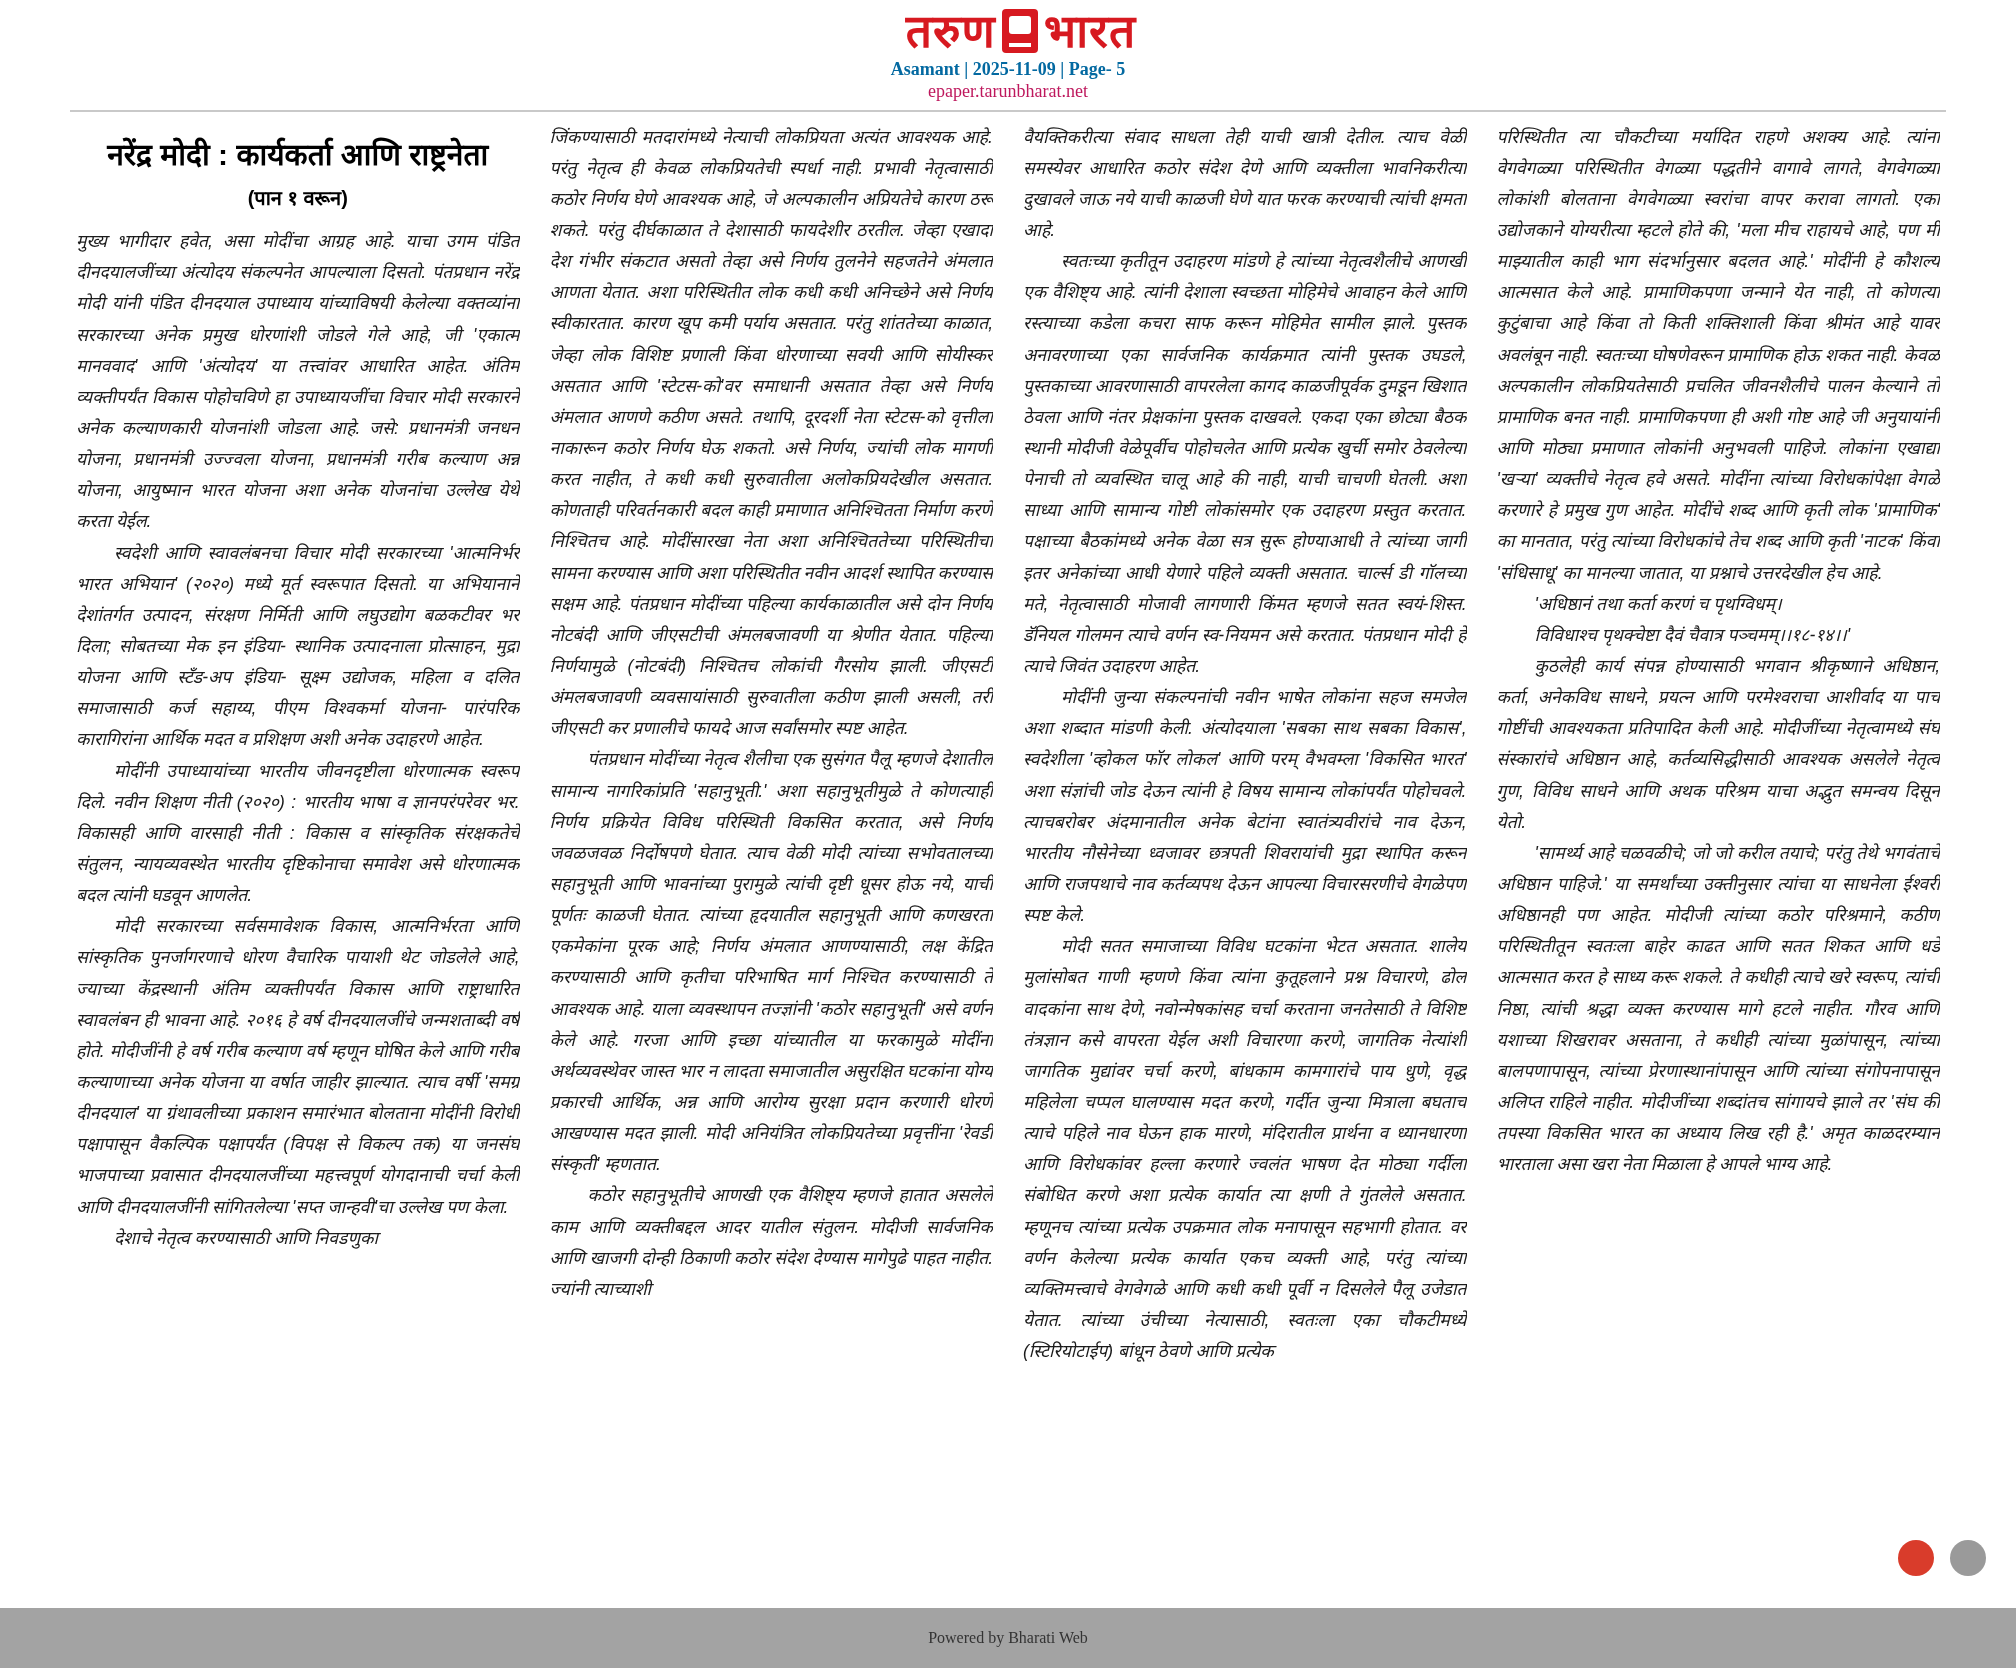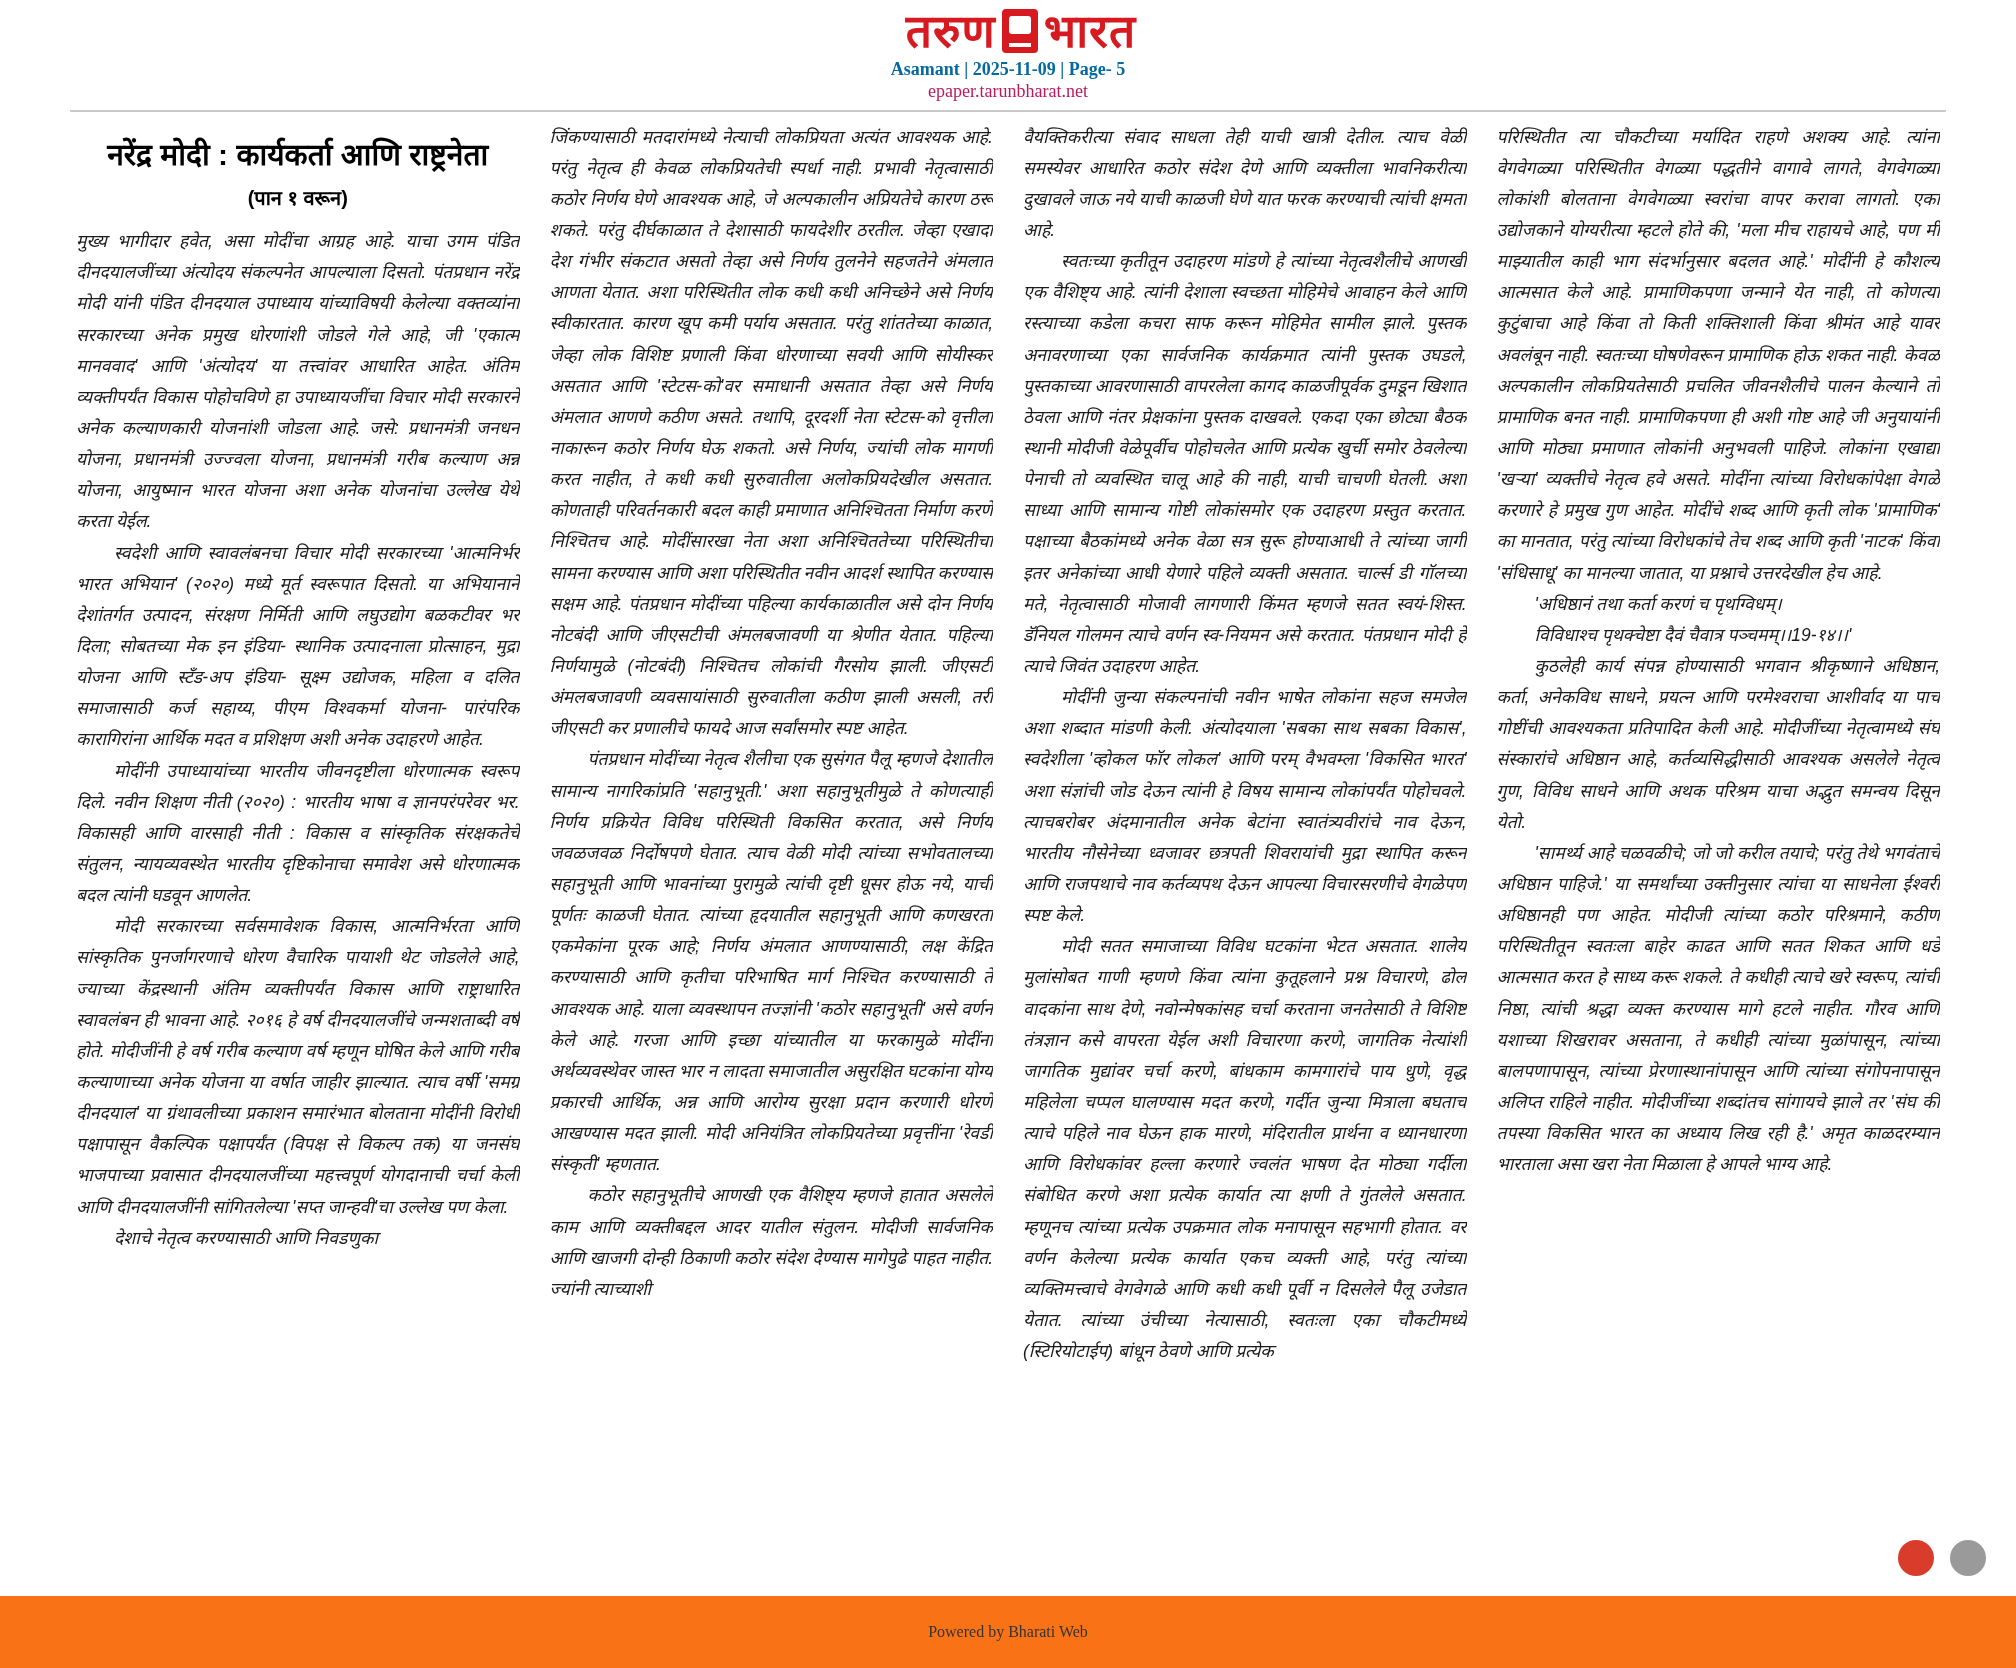--- a/index.html
+++ b/index.html
@@ -21,21 +21,21 @@
   .columns { display:flex; gap:30px; margin:10px 76px 0 76px; height:1470px; overflow:hidden; }
   .col { flex:1 1 0; overflow:hidden; font-size:17.5px; line-height:1.78; text-align:justify; }
   .headline { font-weight:bold; font-size:30px; line-height:1.5; text-align:center; margin:10px 0 4px 0; color:#000; }
   .subhead { font-weight:bold; font-size:20px; text-align:center; margin:0 0 10px 0; color:#000; }
   p.para { margin:0; text-indent:38px;font-style:italic; }
   p.para.no-indent { text-indent:0; }
 
   .pager-dots { position:absolute; right:30px; bottom:92px; display:flex; gap:16px; }
   .dot { width:36px; height:36px; border-radius:50%; }
   .footer-bar {
-    position:absolute; left:0; bottom:0; width:100%; height:72px; background:#f97316;
+    position:absolute; left:0; bottom:0; width:100%; height:60px; background:#a3a3a3;
     display:flex; align-items:center; justify-content:center;
     font-family:"Liberation Serif","DejaVu Serif",serif; font-size:16px; color:#333;
   }
 </style>
 </head>
 <body>
 
 <div class="masthead">
   <div class="logo-line">
     <span class="logo-word">तरुण</span>
@@ -72,21 +72,21 @@
         <p class="para no-indent">वैयक्तिकरीत्या संवाद साधला तेही याची खात्री देतील. त्याच वेळी समस्येवर आधारित कठोर संदेश देणे आणि व्यक्तीला भावनिकरीत्या दुखावले जाऊ नये याची काळजी घेणे यात फरक करण्याची त्यांची क्षमता आहे.</p>
         <p class="para">स्वतःच्या कृतीतून उदाहरण मांडणे हे त्यांच्या नेतृत्वशैलीचे आणखी एक वैशिष्ट्य आहे. त्यांनी देशाला स्वच्छता मोहिमेचे आवाहन केले आणि रस्त्याच्या कडेला कचरा साफ करून मोहिमेत सामील झाले. पुस्तक अनावरणाच्या एका सार्वजनिक कार्यक्रमात त्यांनी पुस्तक उघडले, पुस्तकाच्या आवरणासाठी वापरलेला कागद काळजीपूर्वक दुमडून खिशात ठेवला आणि नंतर प्रेक्षकांना पुस्तक दाखवले. एकदा एका छोट्या बैठक स्थानी मोदीजी वेळेपूर्वीच पोहोचलेत आणि प्रत्येक खुर्ची समोर ठेवलेल्या पेनाची तो व्यवस्थित चालू आहे की नाही, याची चाचणी घेतली. अशा साध्या आणि सामान्य गोष्टी लोकांसमोर एक उदाहरण प्रस्तुत करतात. पक्षाच्या बैठकांमध्ये अनेक वेळा सत्र सुरू होण्याआधी ते त्यांच्या जागी इतर अनेकांच्या आधी येणारे पहिले व्यक्ती असतात. चार्ल्स डी गॉलच्या मते, नेतृत्वासाठी मोजावी लागणारी किंमत म्हणजे सतत स्वयं-शिस्त. डॅनियल गोलमन त्याचे वर्णन स्व-नियमन असे करतात. पंतप्रधान मोदी हे त्याचे जिवंत उदाहरण आहेत.</p>
         <p class="para">मोदींनी जुन्या संकल्पनांची नवीन भाषेत लोकांना सहज समजेल अशा शब्दात मांडणी केली. अंत्योदयाला 'सबका साथ सबका विकास', स्वदेशीला 'व्होकल फॉर लोकल' आणि परम् वैभवम्ला 'विकसित भारत' अशा संज्ञांची जोड देऊन त्यांनी हे विषय सामान्य लोकांपर्यंत पोहोचवले. त्याचबरोबर अंदमानातील अनेक बेटांना स्वातंत्र्यवीरांचे नाव देऊन, भारतीय नौसेनेच्या ध्वजावर छत्रपती शिवरायांची मुद्रा स्थापित करून आणि राजपथाचे नाव कर्तव्यपथ देऊन आपल्या विचारसरणीचे वेगळेपण स्पष्ट केले.</p>
         <p class="para">मोदी सतत समाजाच्या विविध घटकांना भेटत असतात. शालेय मुलांसोबत गाणी म्हणणे किंवा त्यांना कुतूहलाने प्रश्न विचारणे, ढोल वादकांना साथ देणे, नवोन्मेषकांसह चर्चा करताना जनतेसाठी ते विशिष्ट तंत्रज्ञान कसे वापरता येईल अशी विचारणा करणे, जागतिक नेत्यांशी जागतिक मुद्यांवर चर्चा करणे, बांधकाम कामगारांचे पाय धुणे, वृद्ध महिलेला चप्पल घालण्यास मदत करणे, गर्दीत जुन्या मित्राला बघताच त्याचे पहिले नाव घेऊन हाक मारणे, मंदिरातील प्रार्थना व ध्यानधारणा आणि विरोधकांवर हल्ला करणारे ज्वलंत भाषण देत मोठ्या गर्दीला संबोधित करणे अशा प्रत्येक कार्यात त्या क्षणी ते गुंतलेले असतात. म्हणूनच त्यांच्या प्रत्येक उपक्रमात लोक मनापासून सहभागी होतात. वर वर्णन केलेल्या प्रत्येक कार्यात एकच व्यक्ती आहे, परंतु त्यांच्या व्यक्तिमत्त्वाचे वेगवेगळे आणि कधी कधी पूर्वी न दिसलेले पैलू उजेडात येतात. त्यांच्या उंचीच्या नेत्यासाठी, स्वतःला एका चौकटीमध्ये (स्टिरियोटाईप) बांधून ठेवणे आणि प्रत्येक</p>
       </div>
   </div>
   <div class="col">
     <div>
         <p class="para no-indent">परिस्थितीत त्या चौकटीच्या मर्यादित राहणे अशक्य आहे. त्यांना वेगवेगळ्या परिस्थितीत वेगळ्या पद्धतीने वागावे लागते, वेगवेगळ्या लोकांशी बोलताना वेगवेगळ्या स्वरांचा वापर करावा लागतो. एका उद्योजकाने योग्यरीत्या म्हटले होते की, 'मला मीच राहायचे आहे, पण मी माझ्यातील काही भाग संदर्भानुसार बदलत आहे.' मोदींनी हे कौशल्य आत्मसात केले आहे. प्रामाणिकपणा जन्माने येत नाही, तो कोणत्या कुटुंबाचा आहे किंवा तो किती शक्तिशाली किंवा श्रीमंत आहे यावर अवलंबून नाही. स्वतःच्या घोषणेवरून प्रामाणिक होऊ शकत नाही. केवळ अल्पकालीन लोकप्रियतेसाठी प्रचलित जीवनशैलीचे पालन केल्याने तो प्रामाणिक बनत नाही. प्रामाणिकपणा ही अशी गोष्ट आहे जी अनुयायांनी आणि मोठ्या प्रमाणात लोकांनी अनुभवली पाहिजे. लोकांना एखाद्या 'खऱ्या' व्यक्तीचे नेतृत्व हवे असते. मोदींना त्यांच्या विरोधकांपेक्षा वेगळे करणारे हे प्रमुख गुण आहेत. मोदींचे शब्द आणि कृती लोक 'प्रामाणिक' का मानतात, परंतु त्यांच्या विरोधकांचे तेच शब्द आणि कृती 'नाटक' किंवा 'संधिसाधू' का मानल्या जातात, या प्रश्नाचे उत्तरदेखील हेच आहे.</p>
         <p class="para">'अधिष्ठानं तथा कर्ता करणं च पृथग्विधम्।</p>
-        <p class="para">विविधाश्च पृथक्चेष्टा दैवं चैवात्र पञ्चमम्।।19-१४।।'</p>
+        <p class="para">विविधाश्च पृथक्चेष्टा दैवं चैवात्र पञ्चमम्।।१८-१४।।'</p>
         <p class="para">कुठलेही कार्य संपन्न होण्यासाठी भगवान श्रीकृष्णाने अधिष्ठान, कर्ता, अनेकविध साधने, प्रयत्न आणि परमेश्वराचा आशीर्वाद या पाच गोष्टींची आवश्यकता प्रतिपादित केली आहे. मोदीजींच्या नेतृत्वामध्ये संघ संस्कारांचे अधिष्ठान आहे, कर्तव्यसिद्धीसाठी आवश्यक असलेले नेतृत्व गुण, विविध साधने आणि अथक परिश्रम याचा अद्भुत समन्वय दिसून येतो.</p>
         <p class="para">'सामर्थ्य आहे चळवळीचे; जो जो करील तयाचे; परंतु तेथे भगवंताचे अधिष्ठान पाहिजे.' या समर्थांच्या उक्तीनुसार त्यांचा या साधनेला ईश्वरी अधिष्ठानही पण आहेत. मोदीजी त्यांच्या कठोर परिश्रमाने, कठीण परिस्थितीतून स्वतःला बाहेर काढत आणि सतत शिकत आणि धडे आत्मसात करत हे साध्य करू शकले. ते कधीही त्याचे खरे स्वरूप, त्यांची निष्ठा, त्यांची श्रद्धा व्यक्त करण्यास मागे हटले नाहीत. गौरव आणि यशाच्या शिखरावर असताना, ते कधीही त्यांच्या मुळांपासून, त्यांच्या बालपणापासून, त्यांच्या प्रेरणास्थानांपासून आणि त्यांच्या संगोपनापासून अलिप्त राहिले नाहीत. मोदीजींच्या शब्दांतच सांगायचे झाले तर 'संघ की तपस्या विकसित भारत का अध्याय लिख रही है.' अमृत काळदरम्यान भारताला असा खरा नेता मिळाला हे आपले भाग्य आहे.</p>
       </div>
   </div>
 </div>
 
 <div class="pager-dots">
   <span class="dot" style="background: rgb(217, 60, 43);"></span>
   <span class="dot" style="background: rgb(154, 154, 154);"></span>
 </div>

